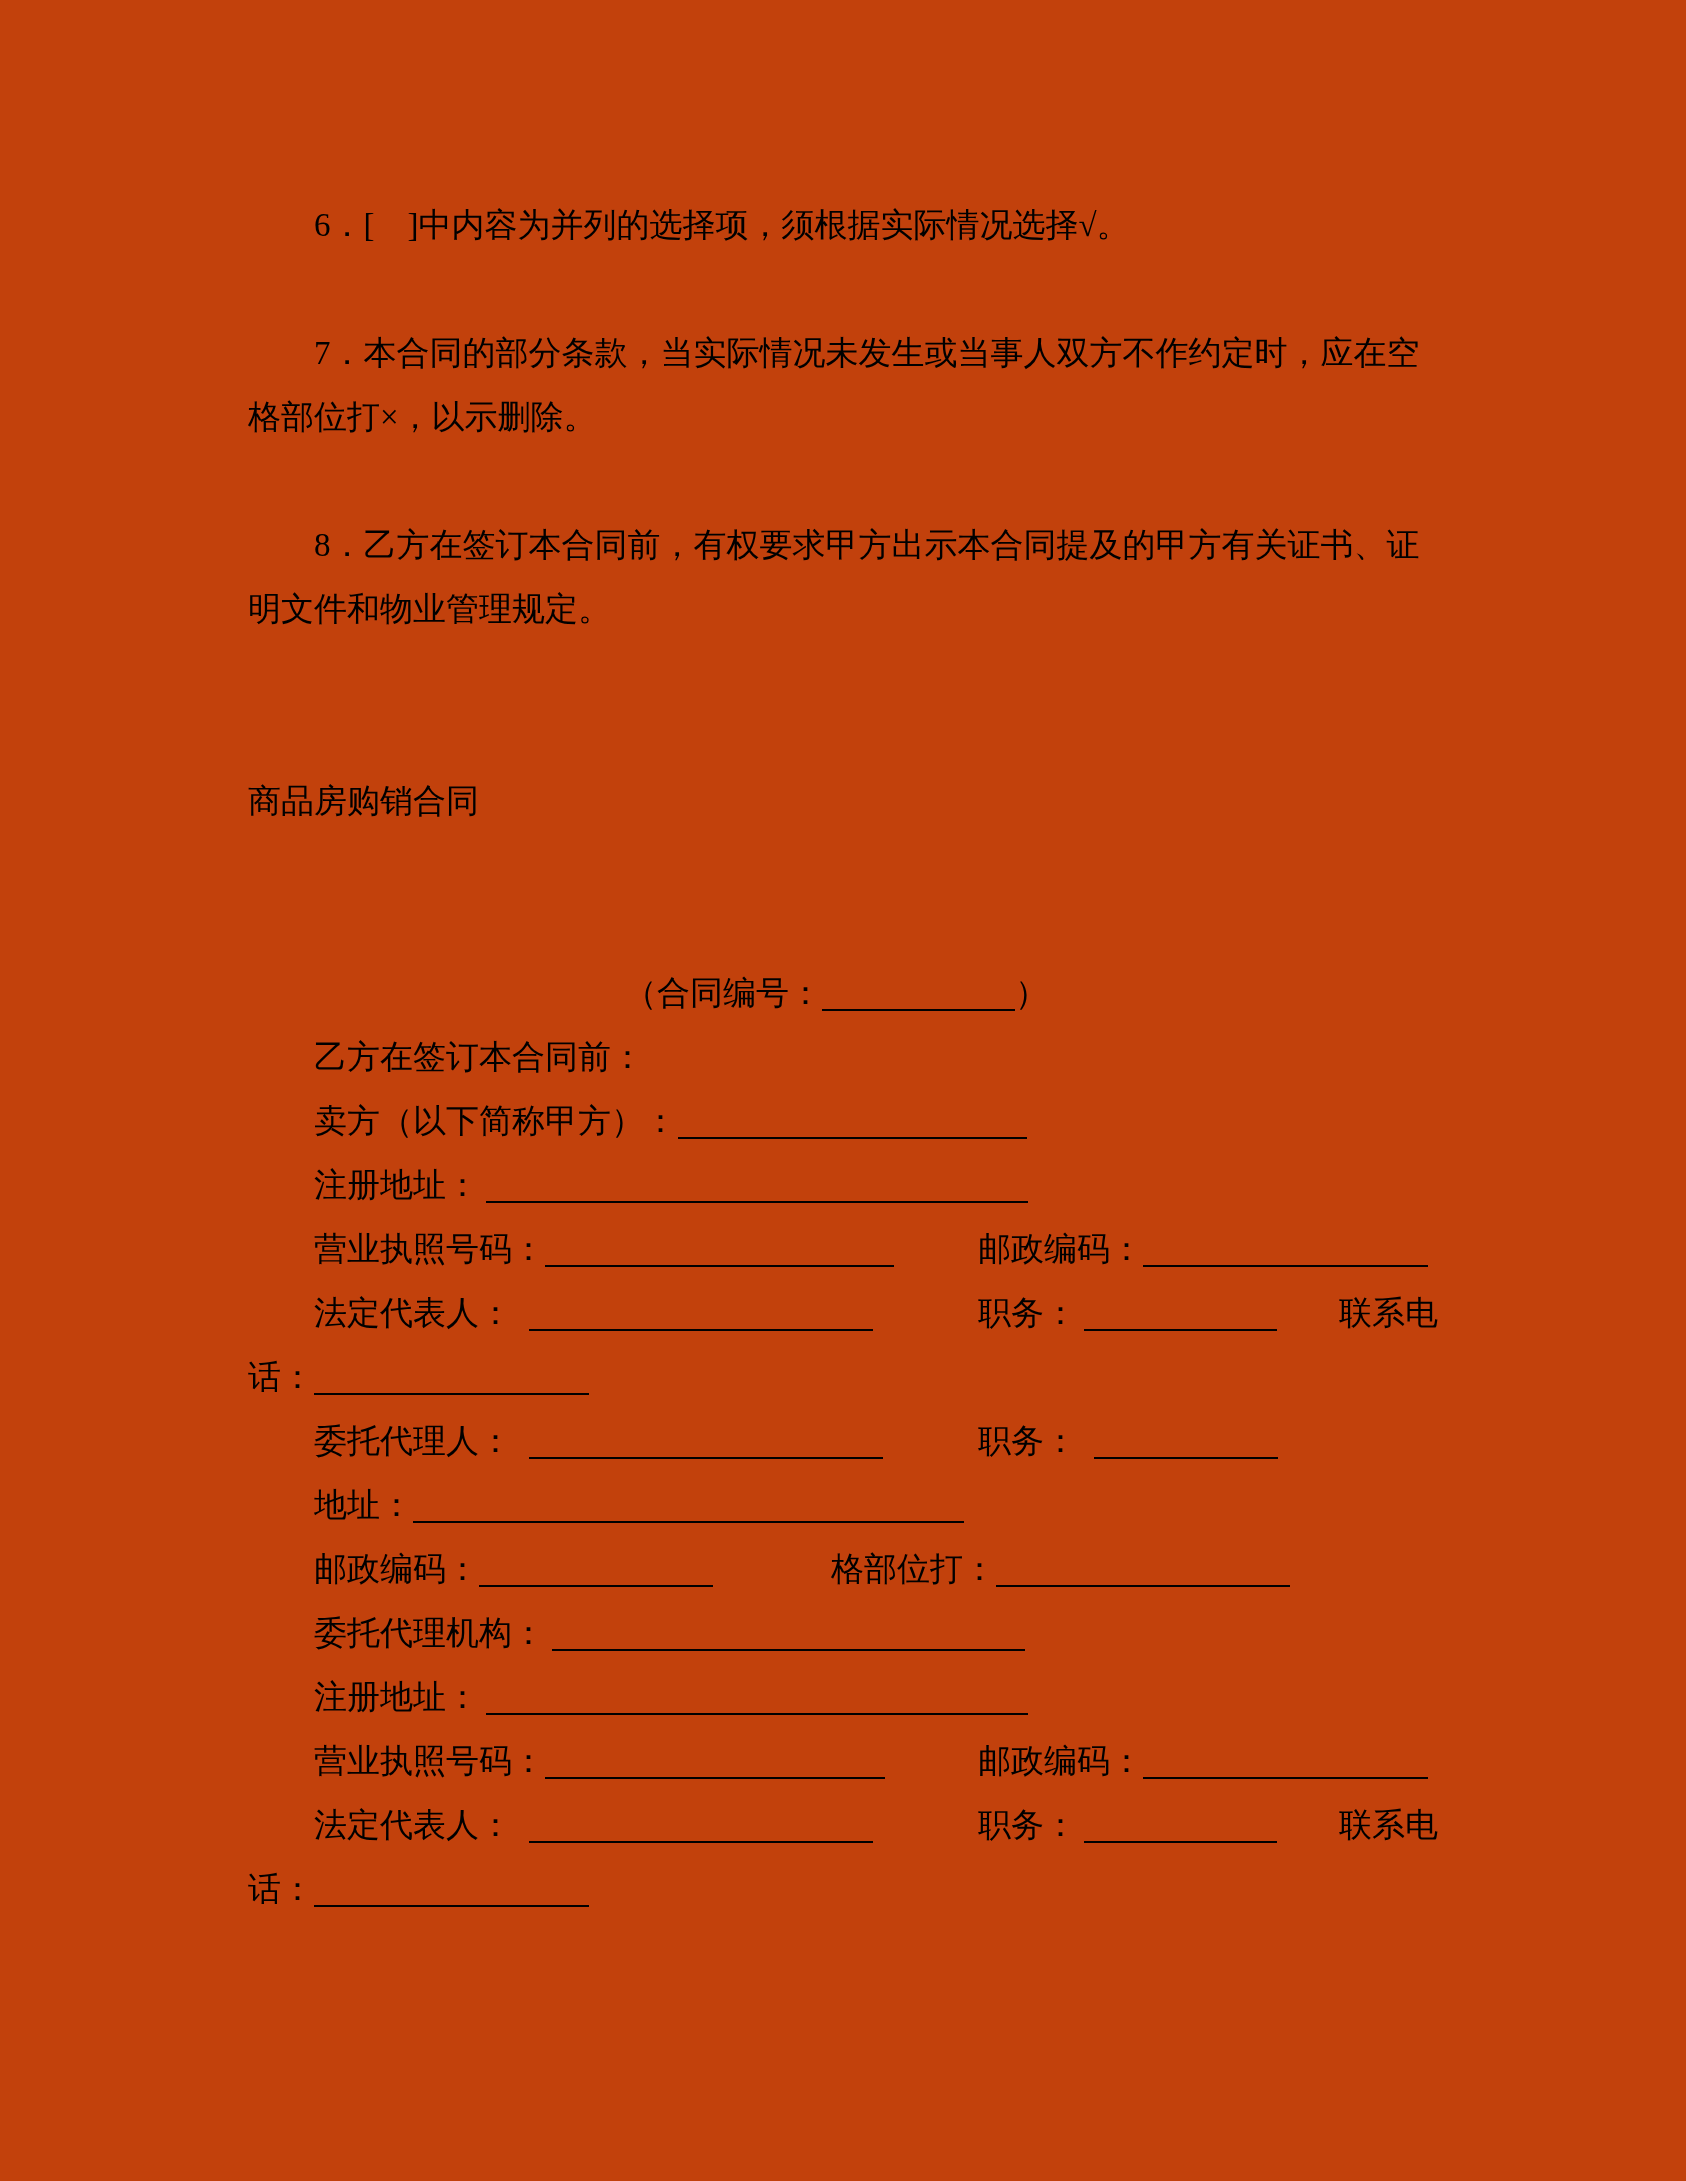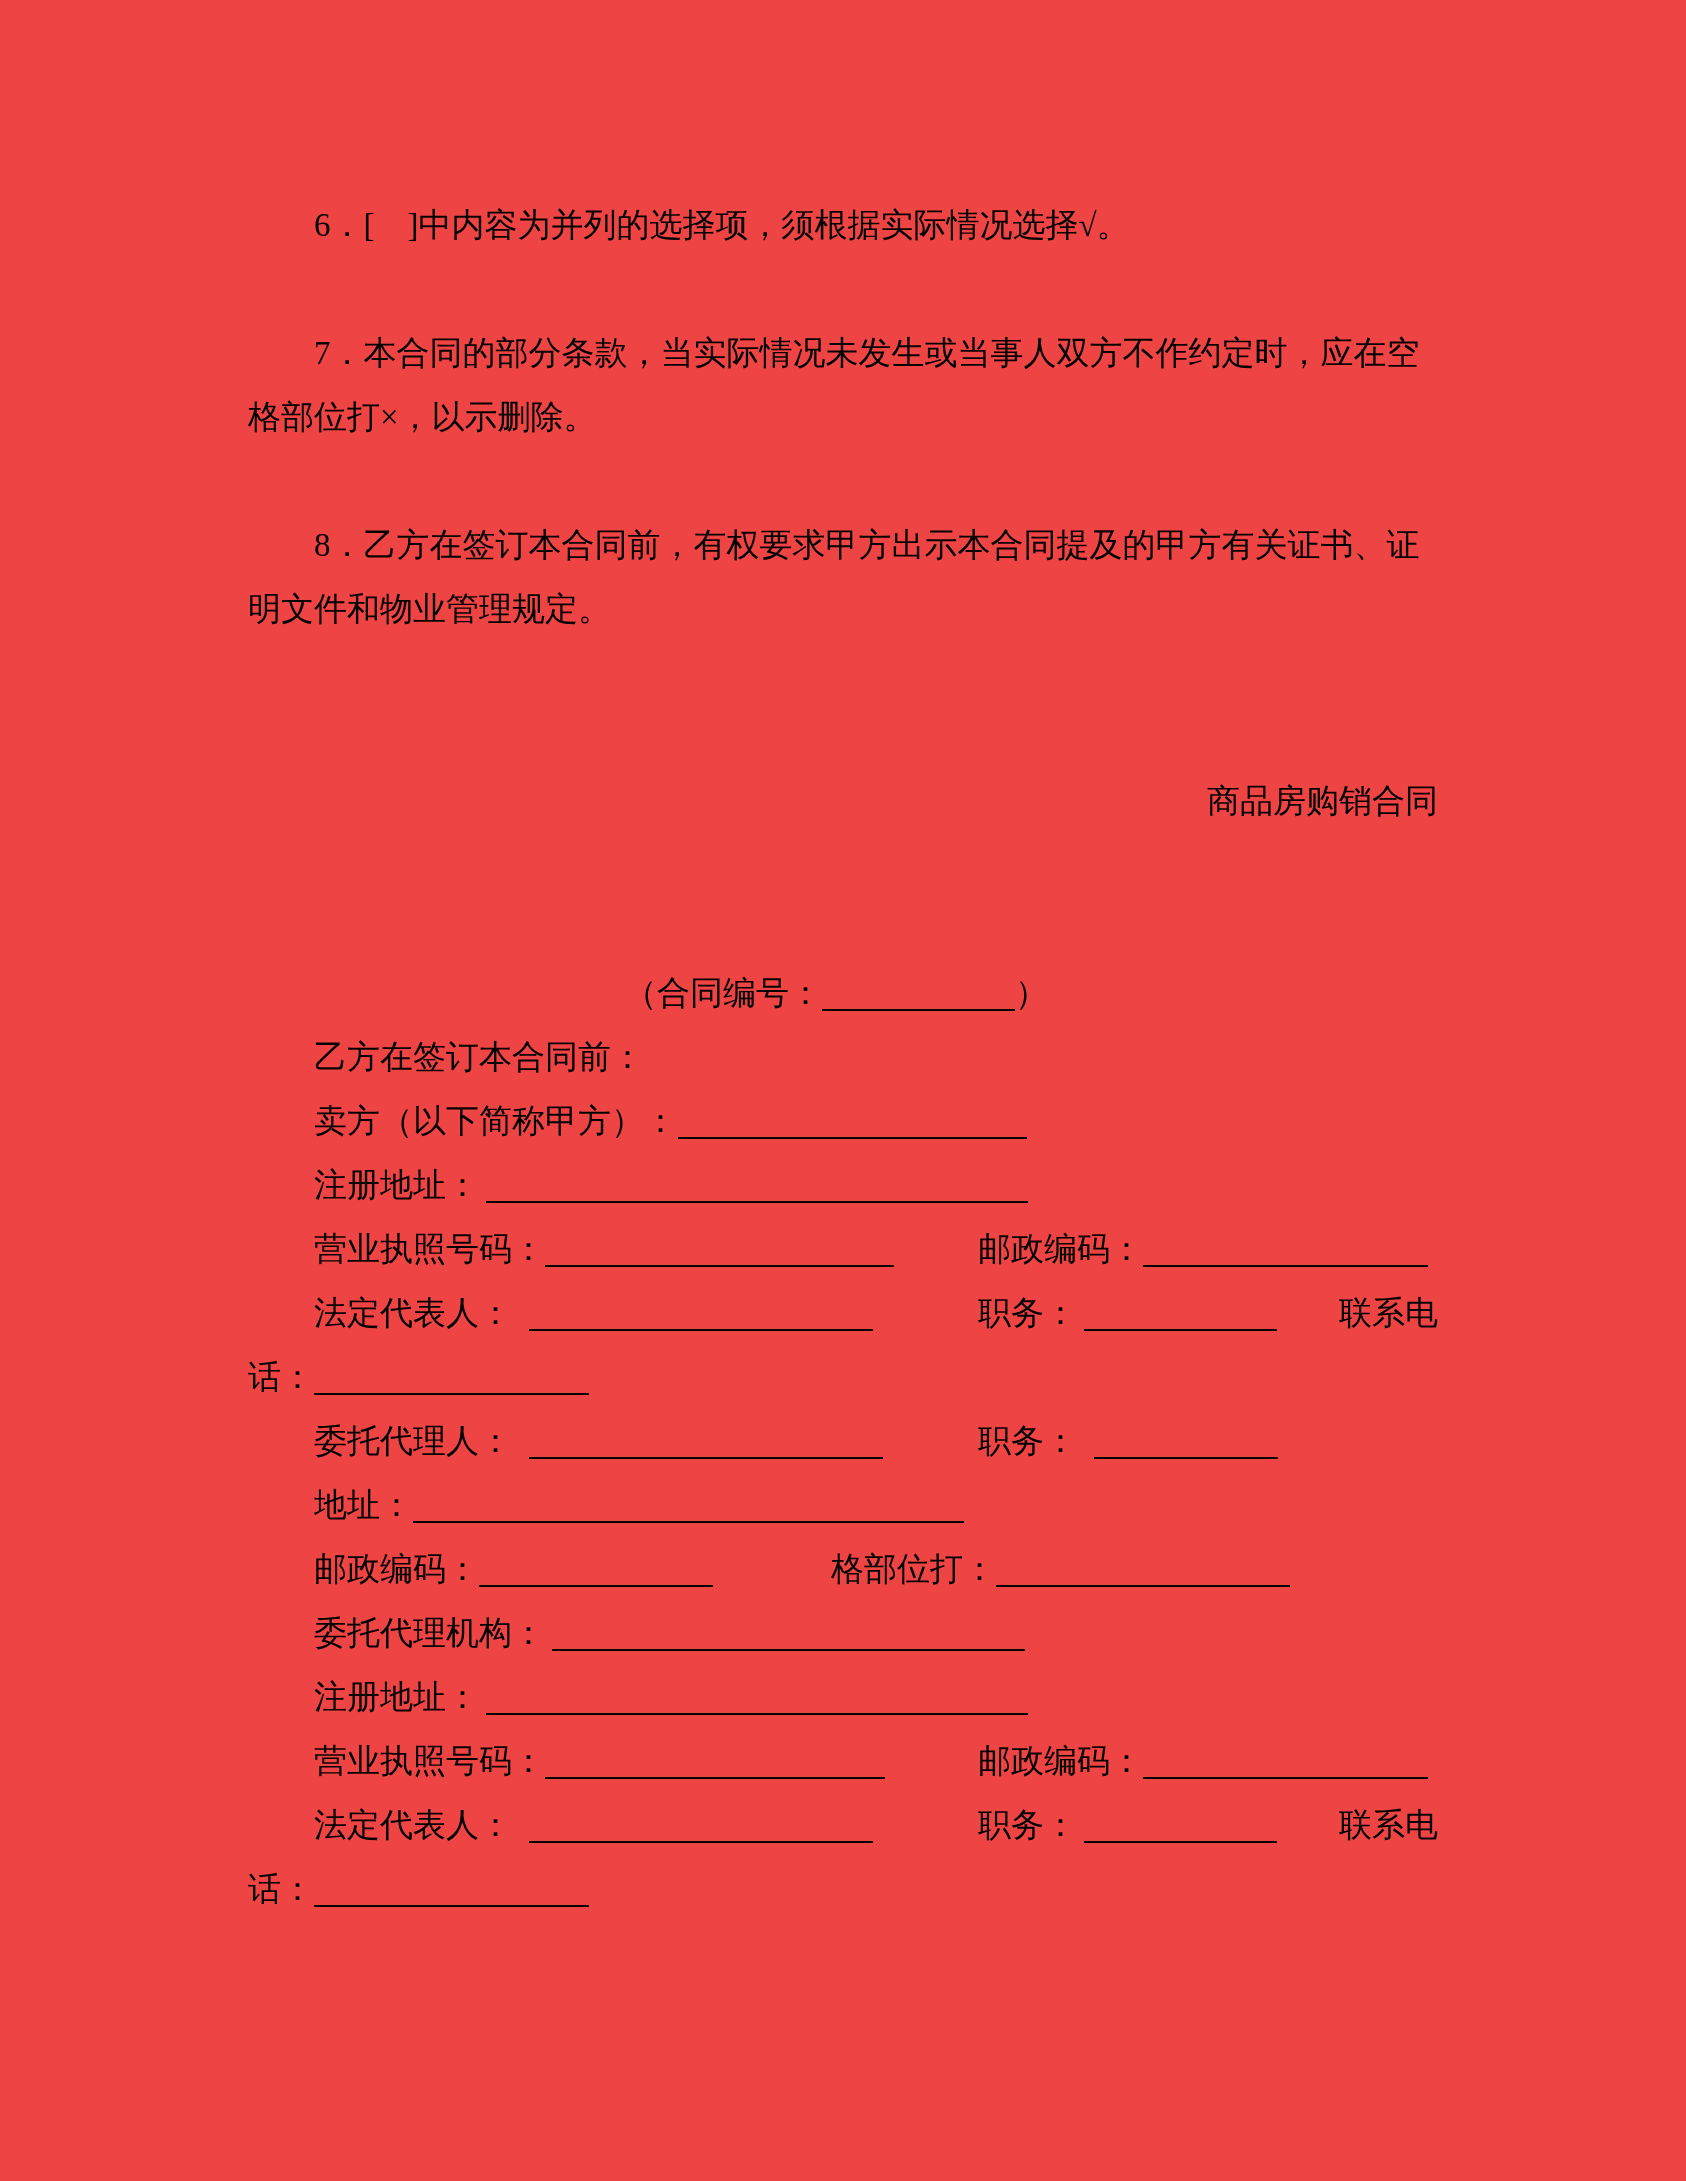--- a/index.html
+++ b/index.html
@@ -1,25 +1,25 @@
 <!DOCTYPE html>
 <html style="font-size:14.7px"><head>
 <meta charset="utf-8">
 <style>
   html,body{margin:0;padding:0;background:#ffffff;}
   .page{
-    width:1686px;height:2182px;background:#ef4444;position:relative;
+    width:1686px;height:2182px;background:#c2410c;position:relative;
     font-family:"Liberation Serif","DejaVu Serif",serif;
     font-size:33px;color:#000000;overflow:hidden;
   }
   .content{position:absolute;left:248px;top:193px;width:1190px;}
   .line{height:64px;line-height:64px;white-space:nowrap;position:relative;}
   .line.empty{height:64px;}
   .indent{padding-left:66px;}
-  .center{text-align:right;}
+  .center{text-align:left;}
   .right{text-align:center;padding-right:13.8px;}
   .lbl{display:inline-block;vertical-align:baseline;}
   .w72{width:66px;}.w108{width:99px;font-family:Liberation Mono, monospace;}.w180{width:165px;}.w216{width:198px;}
   .w252{width:231px;}.w396{width:364px;}
   .blank{display:inline-block;border-bottom:2.8px solid #000000;height:33px;vertical-align:-7.3px;}
   .b200{width:184px;}.b210{width:193px;}.b255{width:234px;}.b300{width:275px;}
   .b310{width:285px;}.b320{width:294px;}.b370{width:340px;}.b375{width:344px;}
   .b380{width:349px;}.b385{width:354px;}.b515{width:473px;}.b590{width:542px;}
   .b600{width:551px;}
   .ml8{margin-left:7.3px;}.ml18{margin-left:16.5px;}

